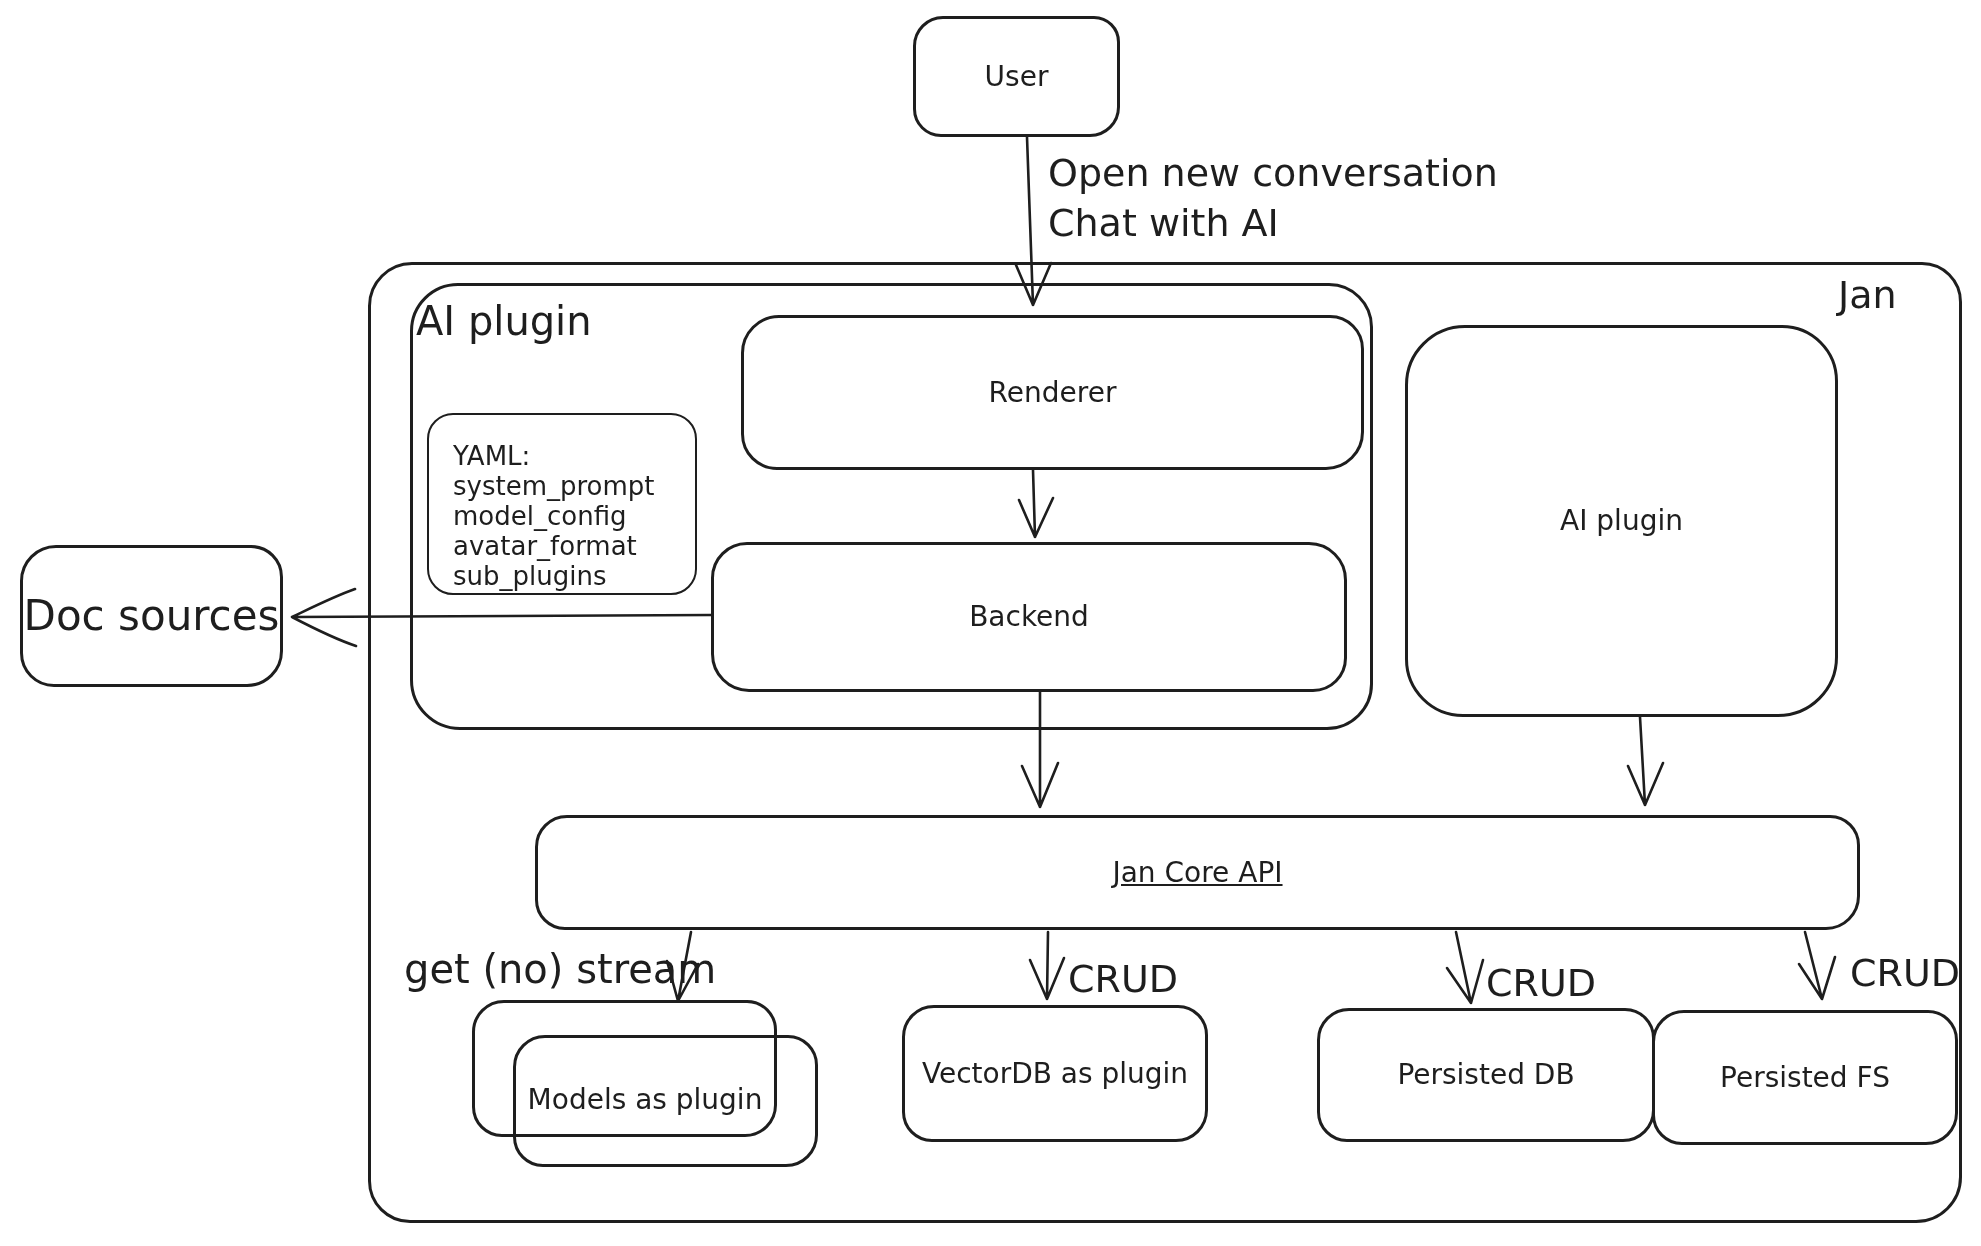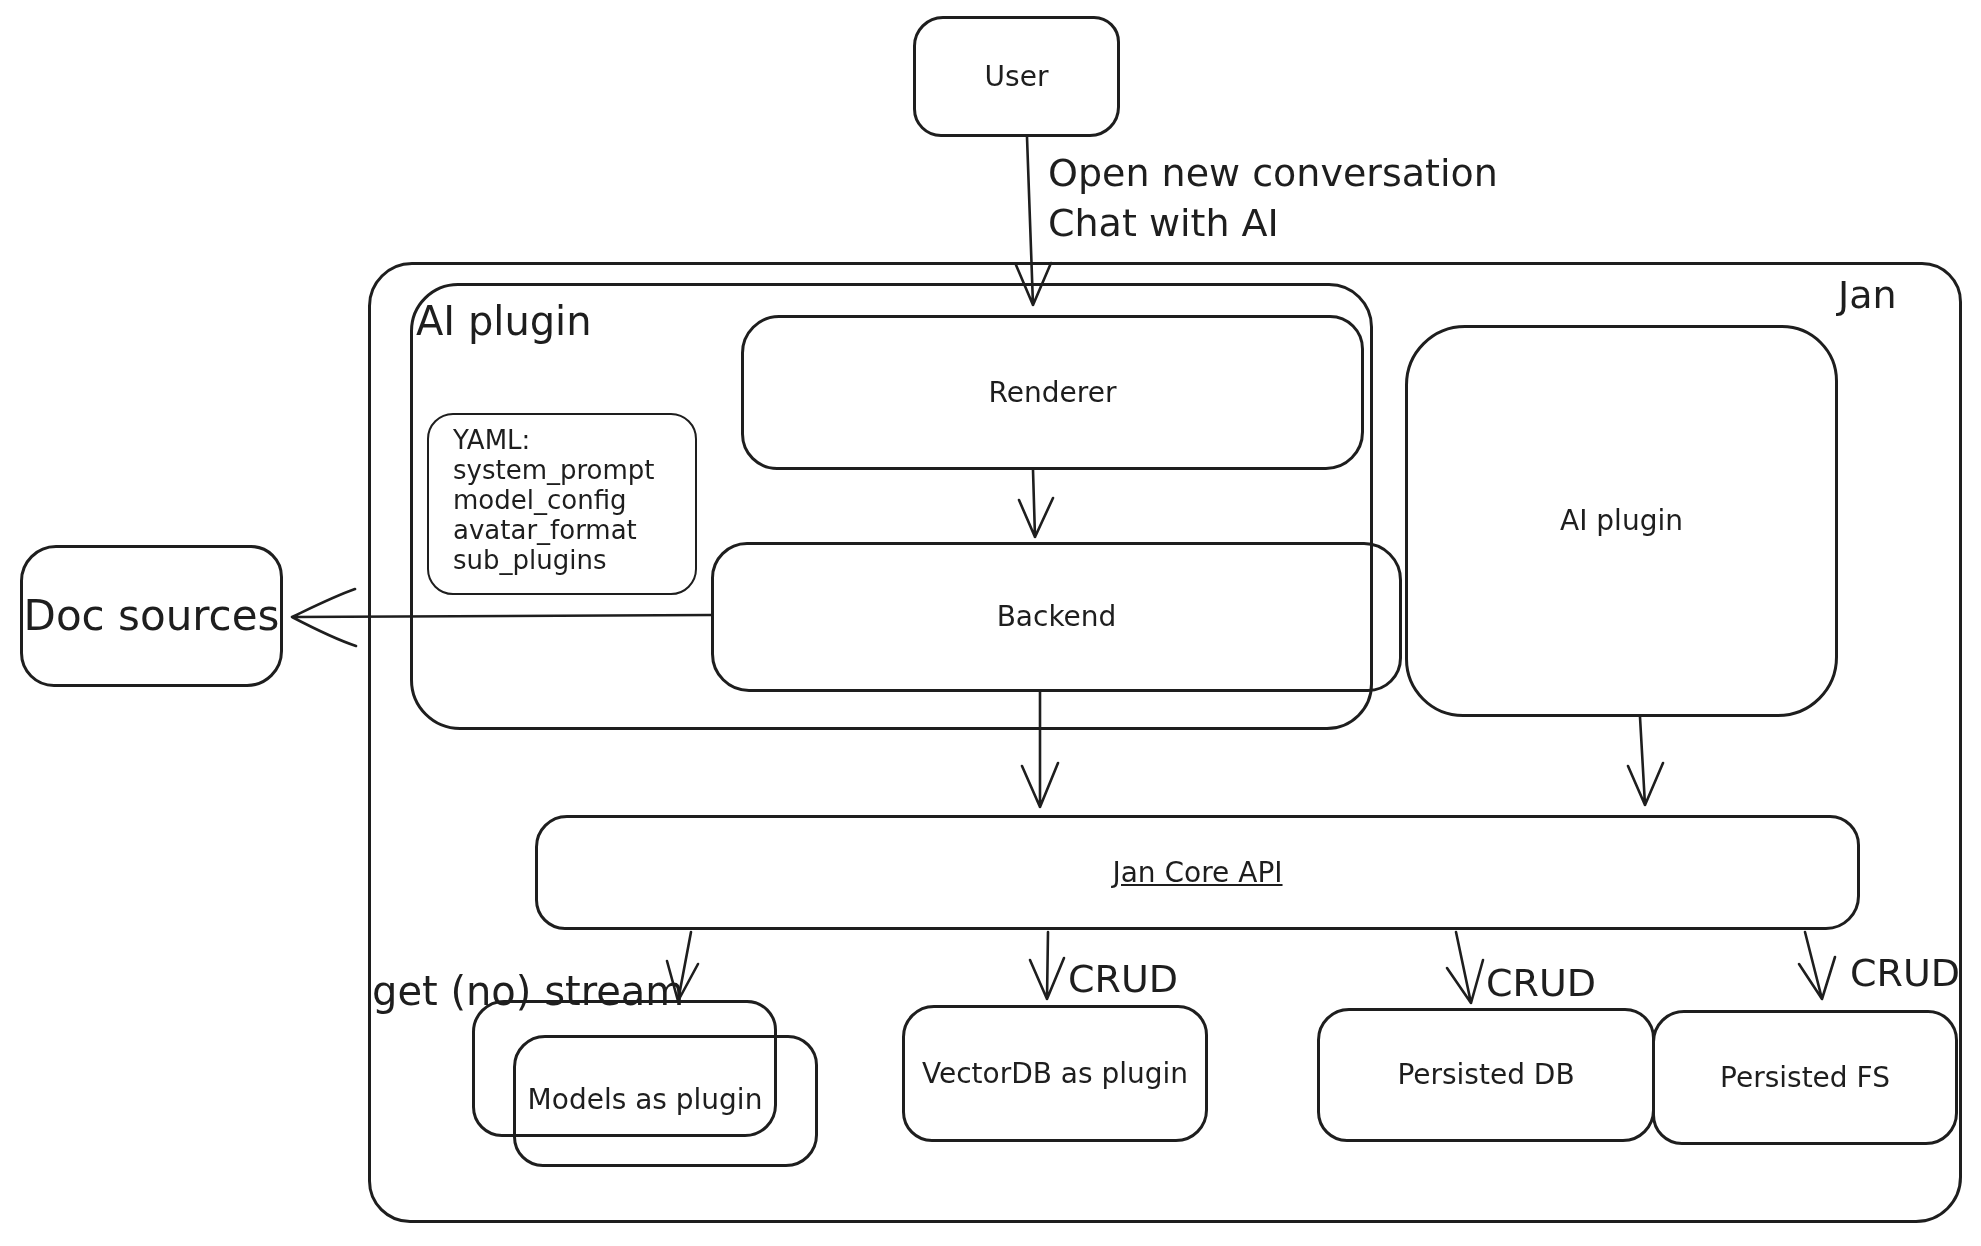--- a/index.html
+++ b/index.html
@@ -34,21 +34,21 @@
     position: absolute;
     font-size: 40px;
     line-height: 1.25;
     white-space: nowrap;
   }
   .small-note {
     position: absolute;
     border: 2.5px solid #1e1e1e;
     border-radius: 26px;
     box-sizing: border-box;
-    padding: 10px 0 0 24px;
+    padding: 26px 0 0 24px;
     font-size: 26px;
     line-height: 30px;
   }
   .arrows-layer {
     position: absolute;
     left: 0; top: 0;
     pointer-events: none;
   }
   .arrows-layer path {
     stroke: #1e1e1e;
@@ -104,37 +104,37 @@
   </div>
 
   <div class="small-note" style="left:427px; top:413px; width:270px; height:182px;">
     <div>YAML:</div>
     <div>system_prompt</div>
     <div>model_config</div>
     <div>avatar_format</div>
     <div>sub_plugins</div>
   </div>
 
-  <div class="node" style="left:711px; top:542px; width:691px; height:150px; border-radius:36px 38px 34px 38px;">
+  <div class="node" style="left:711px; top:542px; width:636px; height:150px; border-radius:36px 38px 34px 38px;">
     <span>Backend</span>
   </div>
 
   <div class="node" style="left:20px; top:545px; width:263px; height:142px; border-radius:36px 32px 36px 34px; font-size:42px;align-items:center;">
     <span>Doc sources</span>
   </div>
 
   <div class="node" style="left:1405px; top:325px; width:433px; height:392px; border-radius:60px 56px 60px 58px;">
     <span>AI plugin</span>
   </div>
 
   <div class="node" style="left:535px; top:815px; width:1325px; height:115px; border-radius:32px 30px 34px 30px;text-decoration:underline;">
     <span>Jan Core API</span>
   </div>
 
-  <div class="floating-label" style="left:372px; top:966px;">get (no) stream</div>
+  <div class="floating-label" style="left:372px; top:944px;padding-left:32px;">get (no) stream</div>
 
   <div class="floating-label" style="left:1068px; top:956px; font-size:38px;">CRUD</div>
   <div class="floating-label" style="left:1486px; top:960px; font-size:38px;">CRUD</div>
   <div class="floating-label" style="left:1850px; top:950px; font-size:38px;">CRUD</div>
 
   <div class="container-box" style="left:472px; top:1000px; width:305px; height:137px; border-radius:32px 30px 32px 30px;"></div>
   <div class="container-box" style="left:513px; top:1035px; width:305px; height:132px; border-radius:32px 30px 32px 30px;"></div>
   <div class="node" style="left:495px; top:1040px; width:300px; height:120px; border:none;">
     <span>Models as plugin</span>
   </div>

